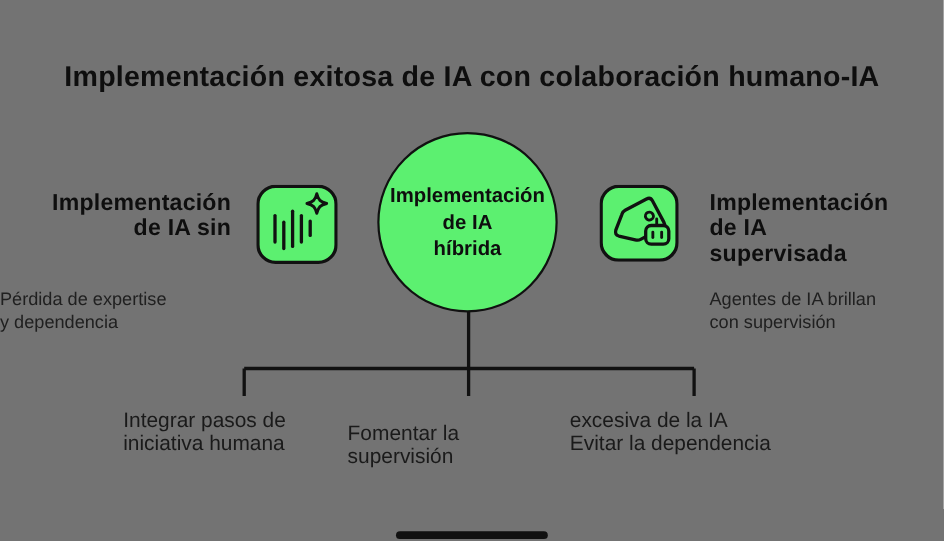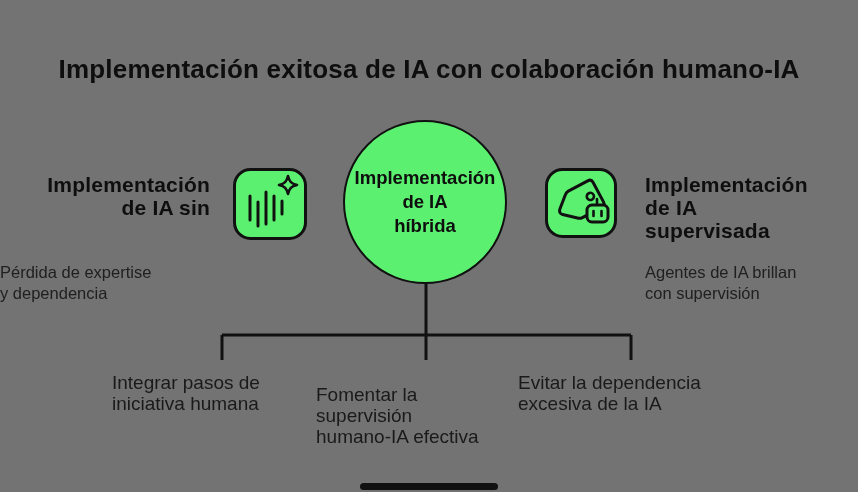--- a/index.html
+++ b/index.html
@@ -115,21 +115,20 @@
     </g>
   </svg>
 
   <div class="bottom-label b1">
     <div>Integrar pasos de</div>
     <div>iniciativa humana</div>
   </div>
   <div class="bottom-label b2">
     <div>Fomentar la</div>
     <div>supervisión</div>
-    <div>humano-IA efectiva</div>
   </div>
   <div class="bottom-label b3">
+    <div>excesiva de la IA</div>
     <div>Evitar la dependencia</div>
-    <div>excesiva de la IA</div>
   </div>
 
   <div class="home-indicator"></div>
 </div>
 
 </body></html>

